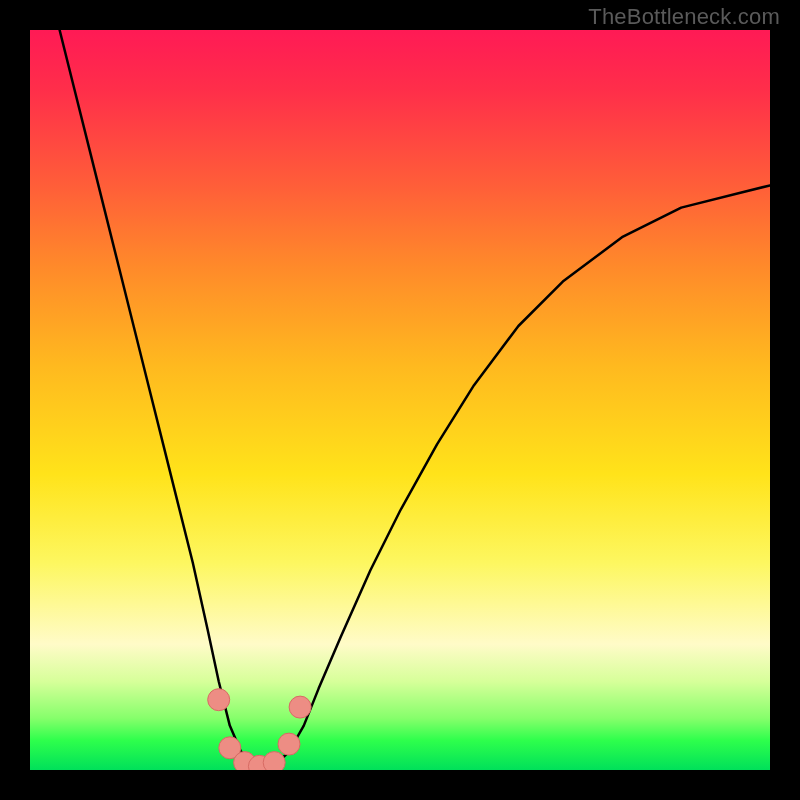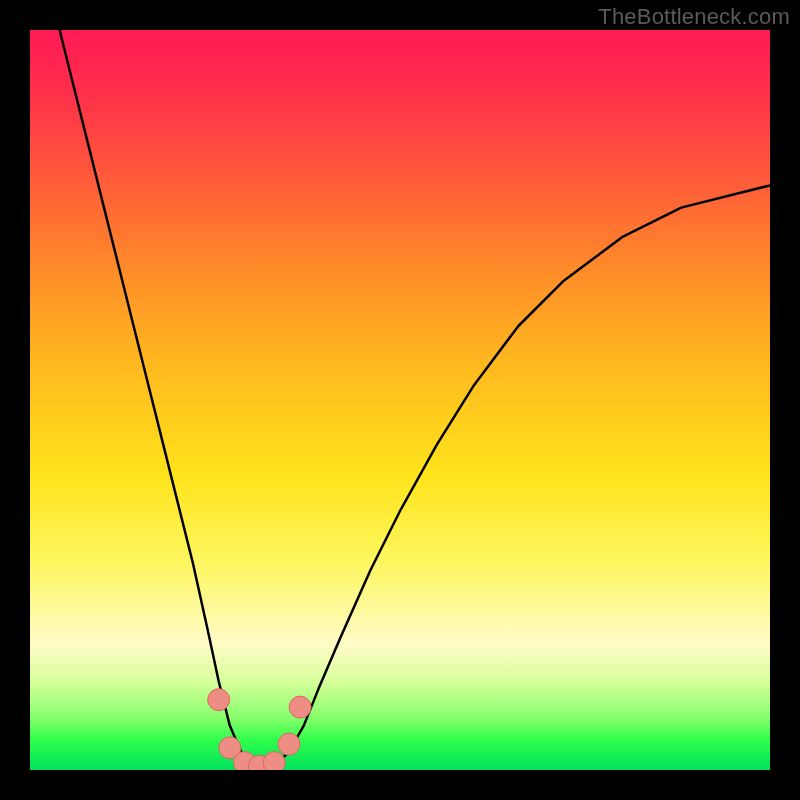--- a/index.html
+++ b/index.html
@@ -38,21 +38,21 @@
       #00e05a 100%
     );
   }
   .curve-svg {
     position: absolute;
     inset: 0;
   }
   .watermark {
     position: absolute;
     top: 4px;
-    right: 10px;
+    right: 20px;
     color: #5a5a5a;
     font-size: 22px;
     letter-spacing: 0.2px;
   }
 </style>
 </head>
 <body>
 
 <div class="watermark">TheBottleneck.com</div>
 

